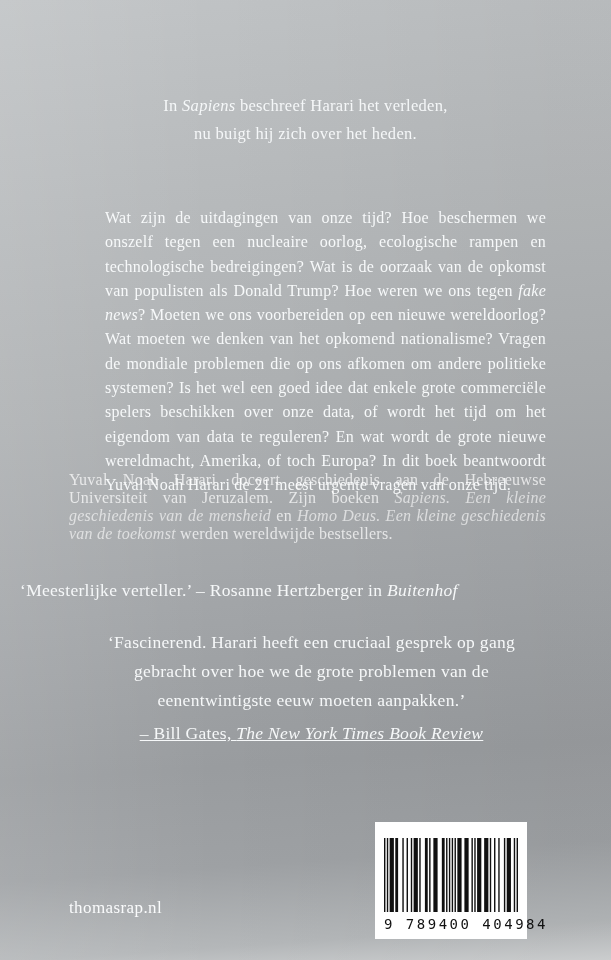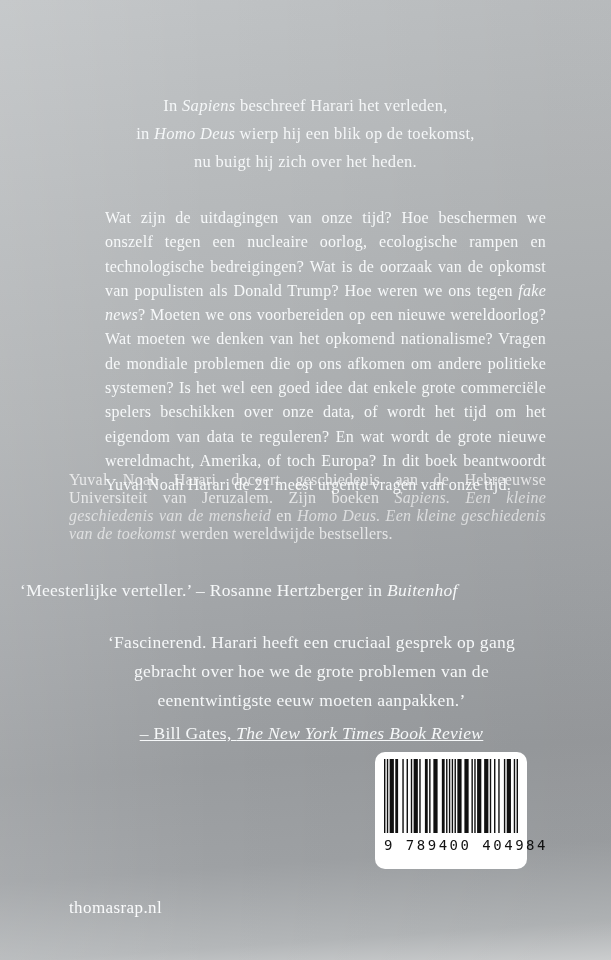--- a/index.html
+++ b/index.html
@@ -56,26 +56,25 @@
     position:absolute;top:628px;left:0;right:0;
     text-align:center;
     font-size:17.5px;line-height:29px;letter-spacing:0.3px;
     color:#f6f8f9;
     margin-left:12px;
   }
   .quote2 .qtext{width:420px;margin:0 auto;}
   .quote2 .attrib{margin-top:4px;text-decoration:underline;}
   em{font-style:italic;}
   .barcode-box{
-    position:absolute;left:375px;top:752px;
+    position:absolute;left:375px;top:822px;
     width:152px;height:117px;
     background:#ffffff;
     box-sizing:border-box;
-    padding:7px 9px 0 9px;
-    border-radius:10px;
+    padding:16px 9px 0 9px;
   }
   .barcode-box svg{display:block;width:134px;height:74px;}
   .barcode-number{
     margin-top:4px;
     font-family:"DejaVu Sans Mono", monospace;
     font-size:14px;
     color:#111;
     text-align:center;
     letter-spacing:2.5px;
     white-space:nowrap;
@@ -87,21 +86,20 @@
     font-family:Liberation Serif, serif;
   }
 </style>
 </head>
 <body>
 
 <div class="cover">
 
   <div class="intro">
     <div><span>In </span><em>Sapiens</em><span> beschreef Harari het verleden,</span></div>
-    <div><span>in </span><em>Homo Deus</em><span> wierp hij een blik op de toekomst,</span></div>
     <div>nu buigt hij zich over het heden.</div>
   </div>
 
   <p class="blurb"><span>Wat zijn de uitdagingen van onze tijd? Hoe beschermen we onszelf tegen een nucleaire oorlog, ecologische rampen en technologische bedreigingen? Wat is de oorzaak van de opkomst van populisten als Donald Trump? Hoe weren we ons tegen </span><em>fake news</em><span>? Moeten we ons voorbereiden op een nieuwe wereldoorlog? Wat moeten we denken van het opkomend nationalisme? Vragen de mondiale problemen die op ons afkomen om andere politieke systemen? Is het wel een goed idee dat enkele grote commerciële spelers beschikken over onze data, of wordt het tijd om het eigendom van data te reguleren? En wat wordt de grote nieuwe wereldmacht, Amerika, of toch Europa? In dit boek beantwoordt Yuval Noah Harari de 21 meest urgente vragen van onze tijd.</span></p>
 
   <p class="bio"><span>Yuval Noah Harari doceert geschiedenis aan de Hebreeuwse Universiteit van Jeruzalem. Zijn boeken </span><em>Sapiens. Een kleine geschiedenis van de mensheid</em><span> en </span><em>Homo Deus. Een kleine geschiedenis van de toekomst</em><span> werden wereldwijde bestsellers.</span></p>
 
   <div class="quote1"><span>‘Meesterlijke verteller.’ – Rosanne Hertzberger in </span><em>Buitenhof</em></div>
 
   <div class="quote2">

